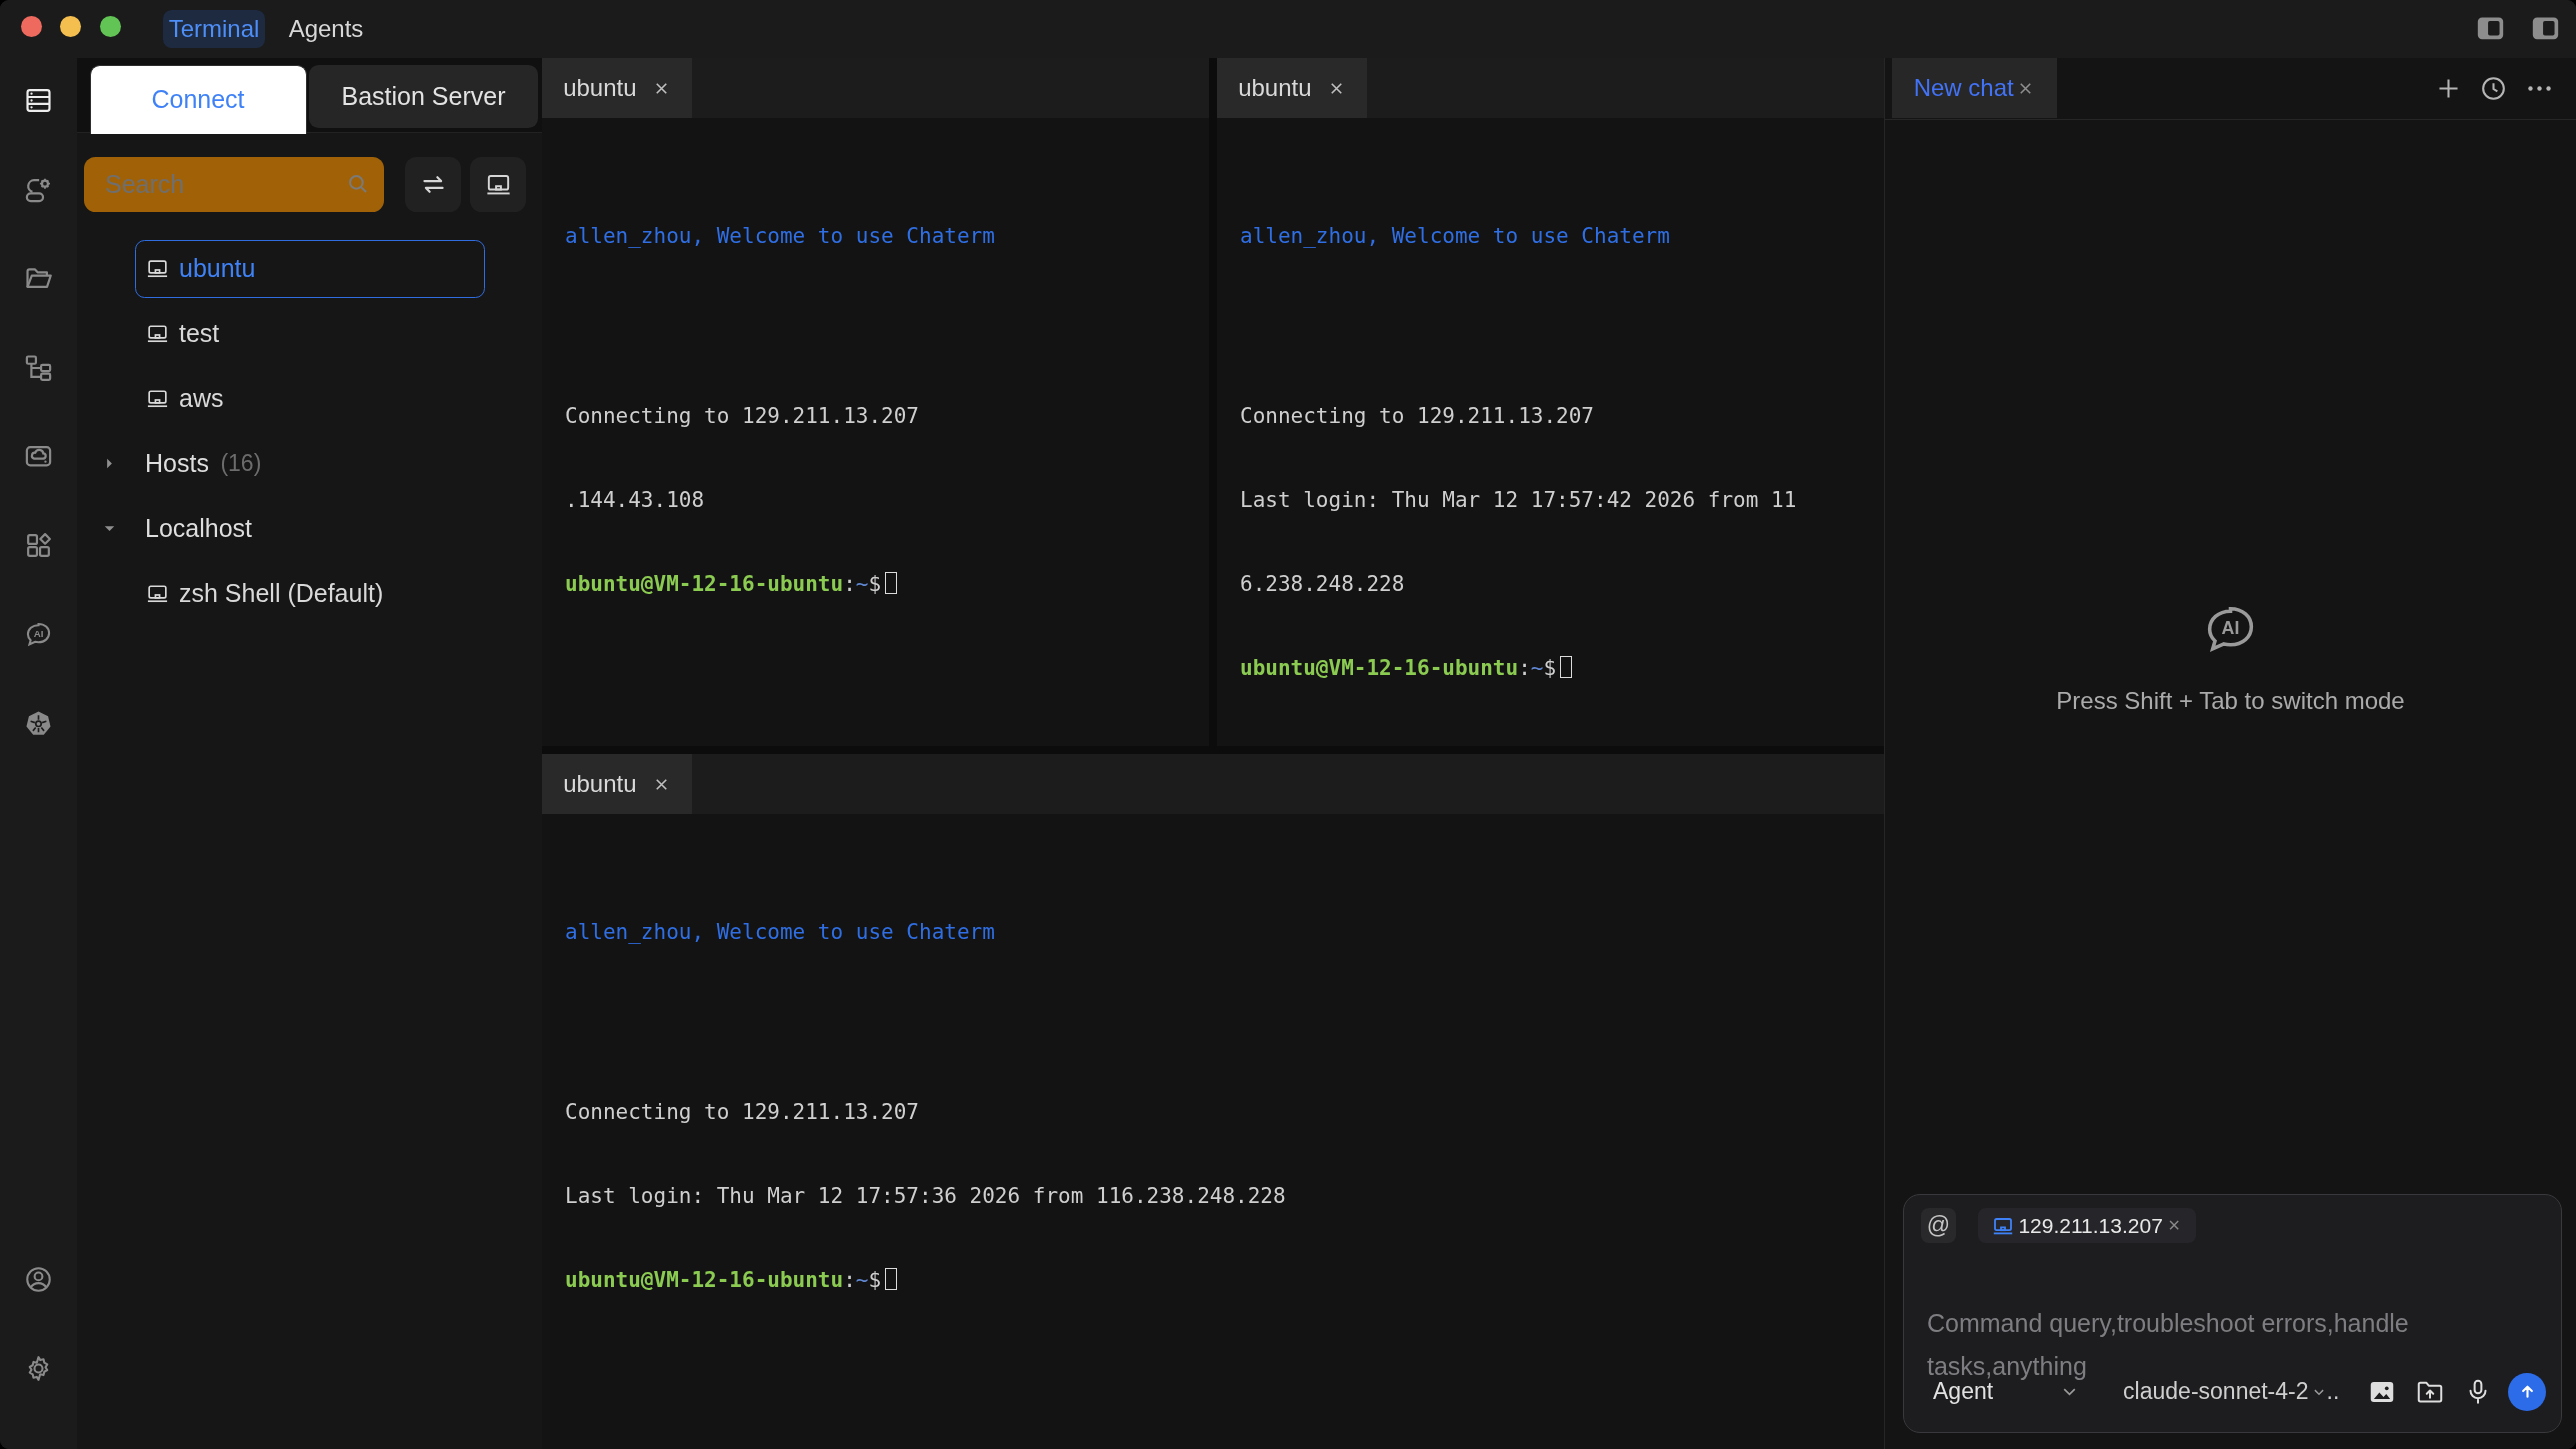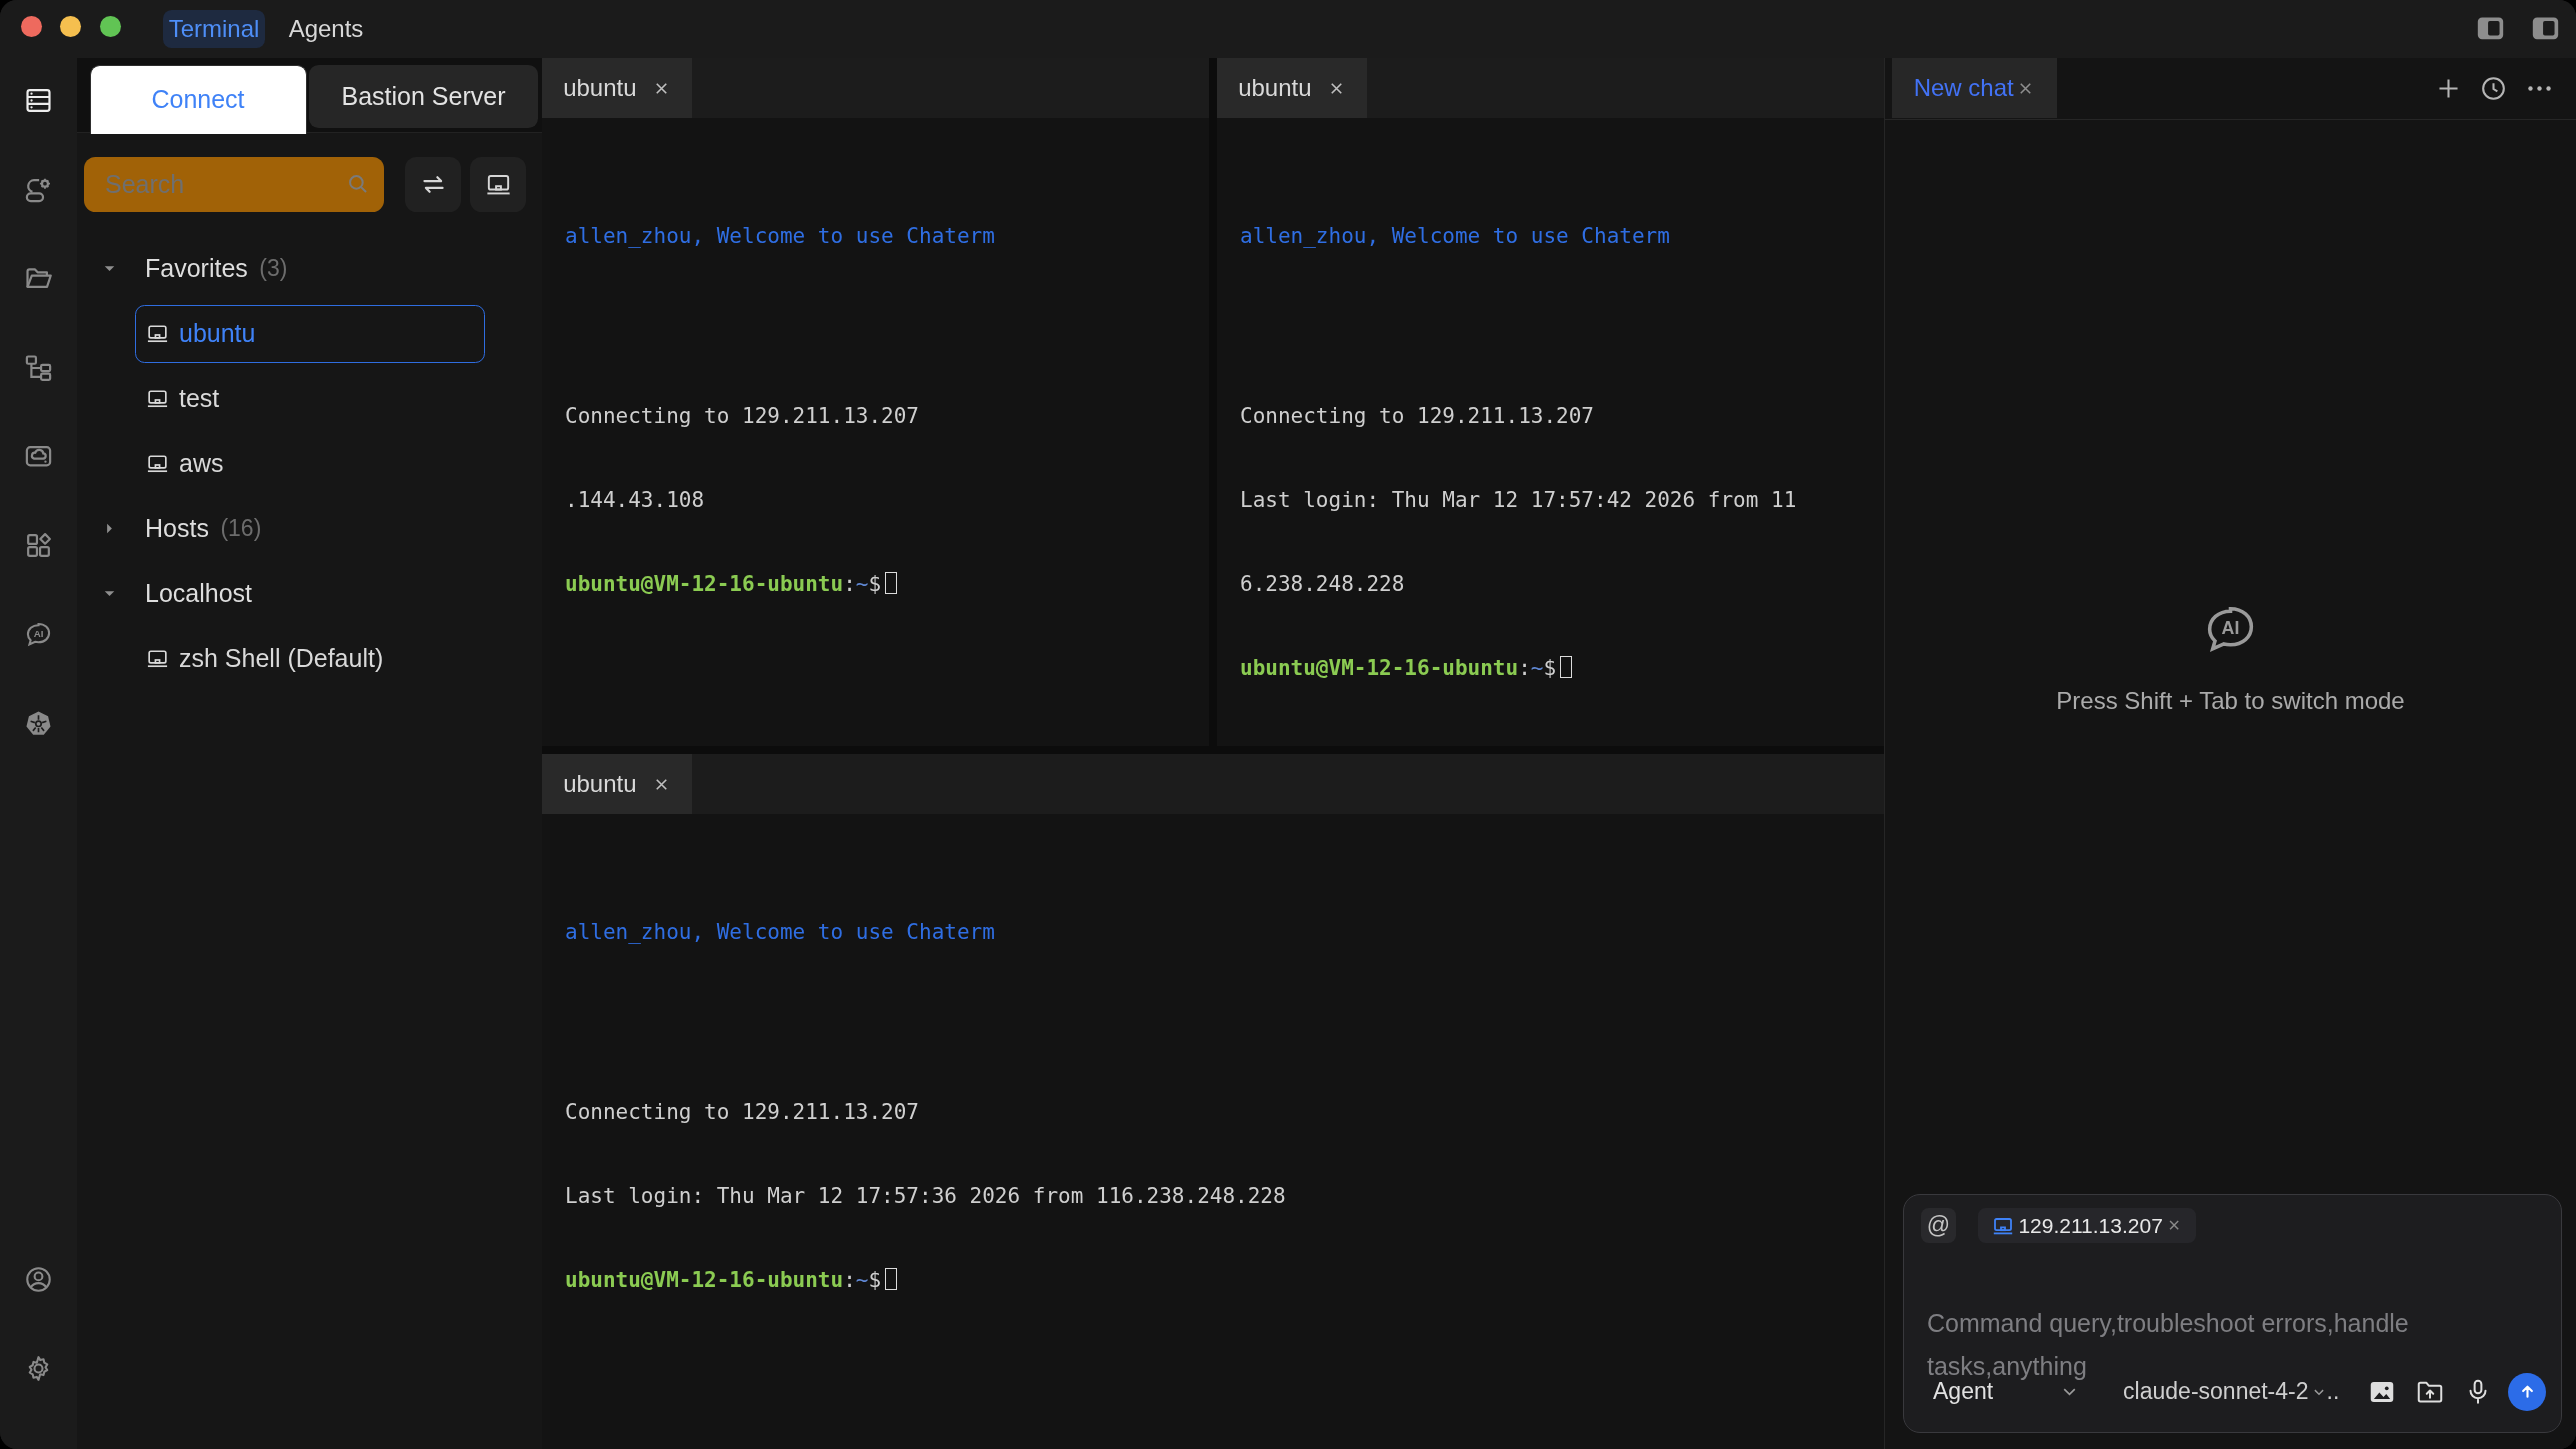--- a/index.html
+++ b/index.html
@@ -1,19 +1,19 @@
 <!DOCTYPE html>
 <html><head>
 <meta charset="utf-8">
 <style>
   * { margin:0; padding:0; box-sizing:border-box; }
   html,body { background:#000; }
   body { font-family:"Liberation Sans", sans-serif; }
   .window { position:relative; width:2576px; height:1449px; background:#1a1a1a;
-            border-radius:17px; overflow:hidden; }
+            border-radius:9px; overflow:hidden; }
 
   
   .titlebar { position:absolute; top:0; left:0; right:0; height:58px; background:#1b1b1b; }
   .light { position:absolute; top:16.3px; width:21px; height:21px; border-radius:50%; }
   .light.red { left:21px; background:#ee6a5e; }
   .light.yellow { left:60px; background:#f5bf4f; }
   .light.green { left:100px; background:#61c454; }
   .tb-tab { position:absolute; top:9.6px; height:38px; display:flex; align-items:center;
             justify-content:center; font-size:24px; border-radius:8.6px; cursor:default; }
   .tb-tab.terminal { left:163px; width:102px; background:#1e2a40; color:#4e8ef7; }
@@ -256,29 +256,20 @@
       <div class="tool-btn term">
         <svg viewBox="0 0 24 24" fill="none" stroke="currentColor" stroke-width="1.6">
           <rect x="4" y="5" width="16" height="11.2" rx="1.6"></rect>
             <rect x="10" y="13.4" width="4" height="2.8"></rect>
             <path d="M2.8 19.4h18.4"></path>
           </svg>
       </div>
     </div>
 
     <div class="tree">
-      <div class="trow">
-        <svg class="caret" viewBox="0 0 20 20">
-            <path d="M5 7.5l5 5 5-5z" fill="currentColor"></path>
-          </svg>
-        <div class="tlabel">
-          <span>Favorites</span>
-          <span class="tcount">(3)</span>
-        </div>
-      </div>
       <div class="trow selected">
         <div class="sel-box"></div>
         <svg class="icon" viewBox="0 0 24 24" fill="none" stroke="currentColor" stroke-width="1.6">
           <rect x="4" y="5" width="16" height="11.2" rx="1.6"></rect>
             <rect x="10" y="13.4" width="4" height="2.8"></rect>
             <path d="M2.8 19.4h18.4"></path>
           </svg>
         <div class="ilabel">ubuntu</div>
       </div>
       <div class="trow">

